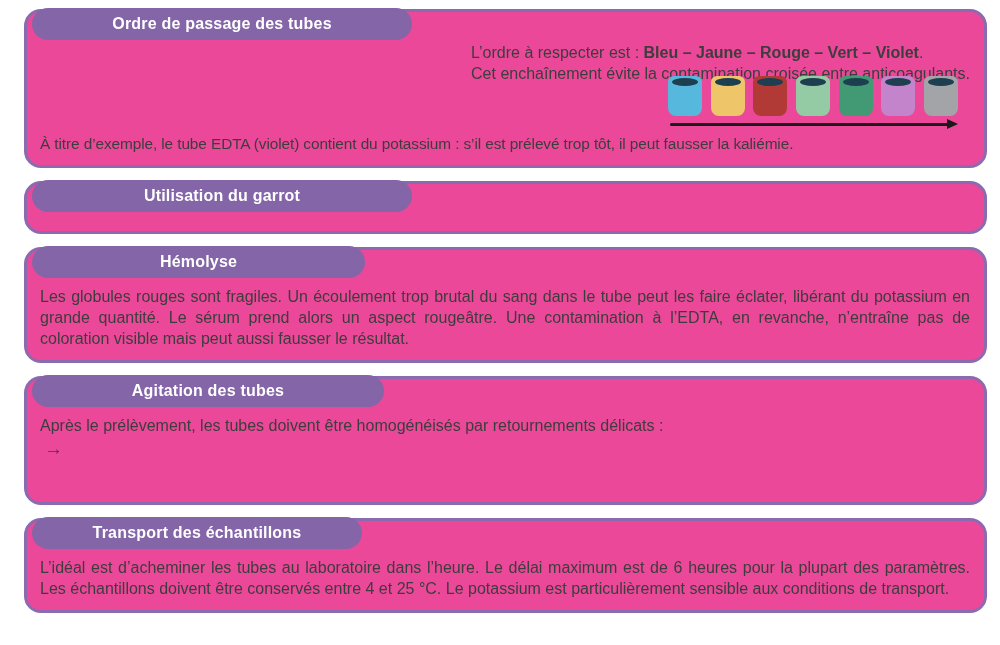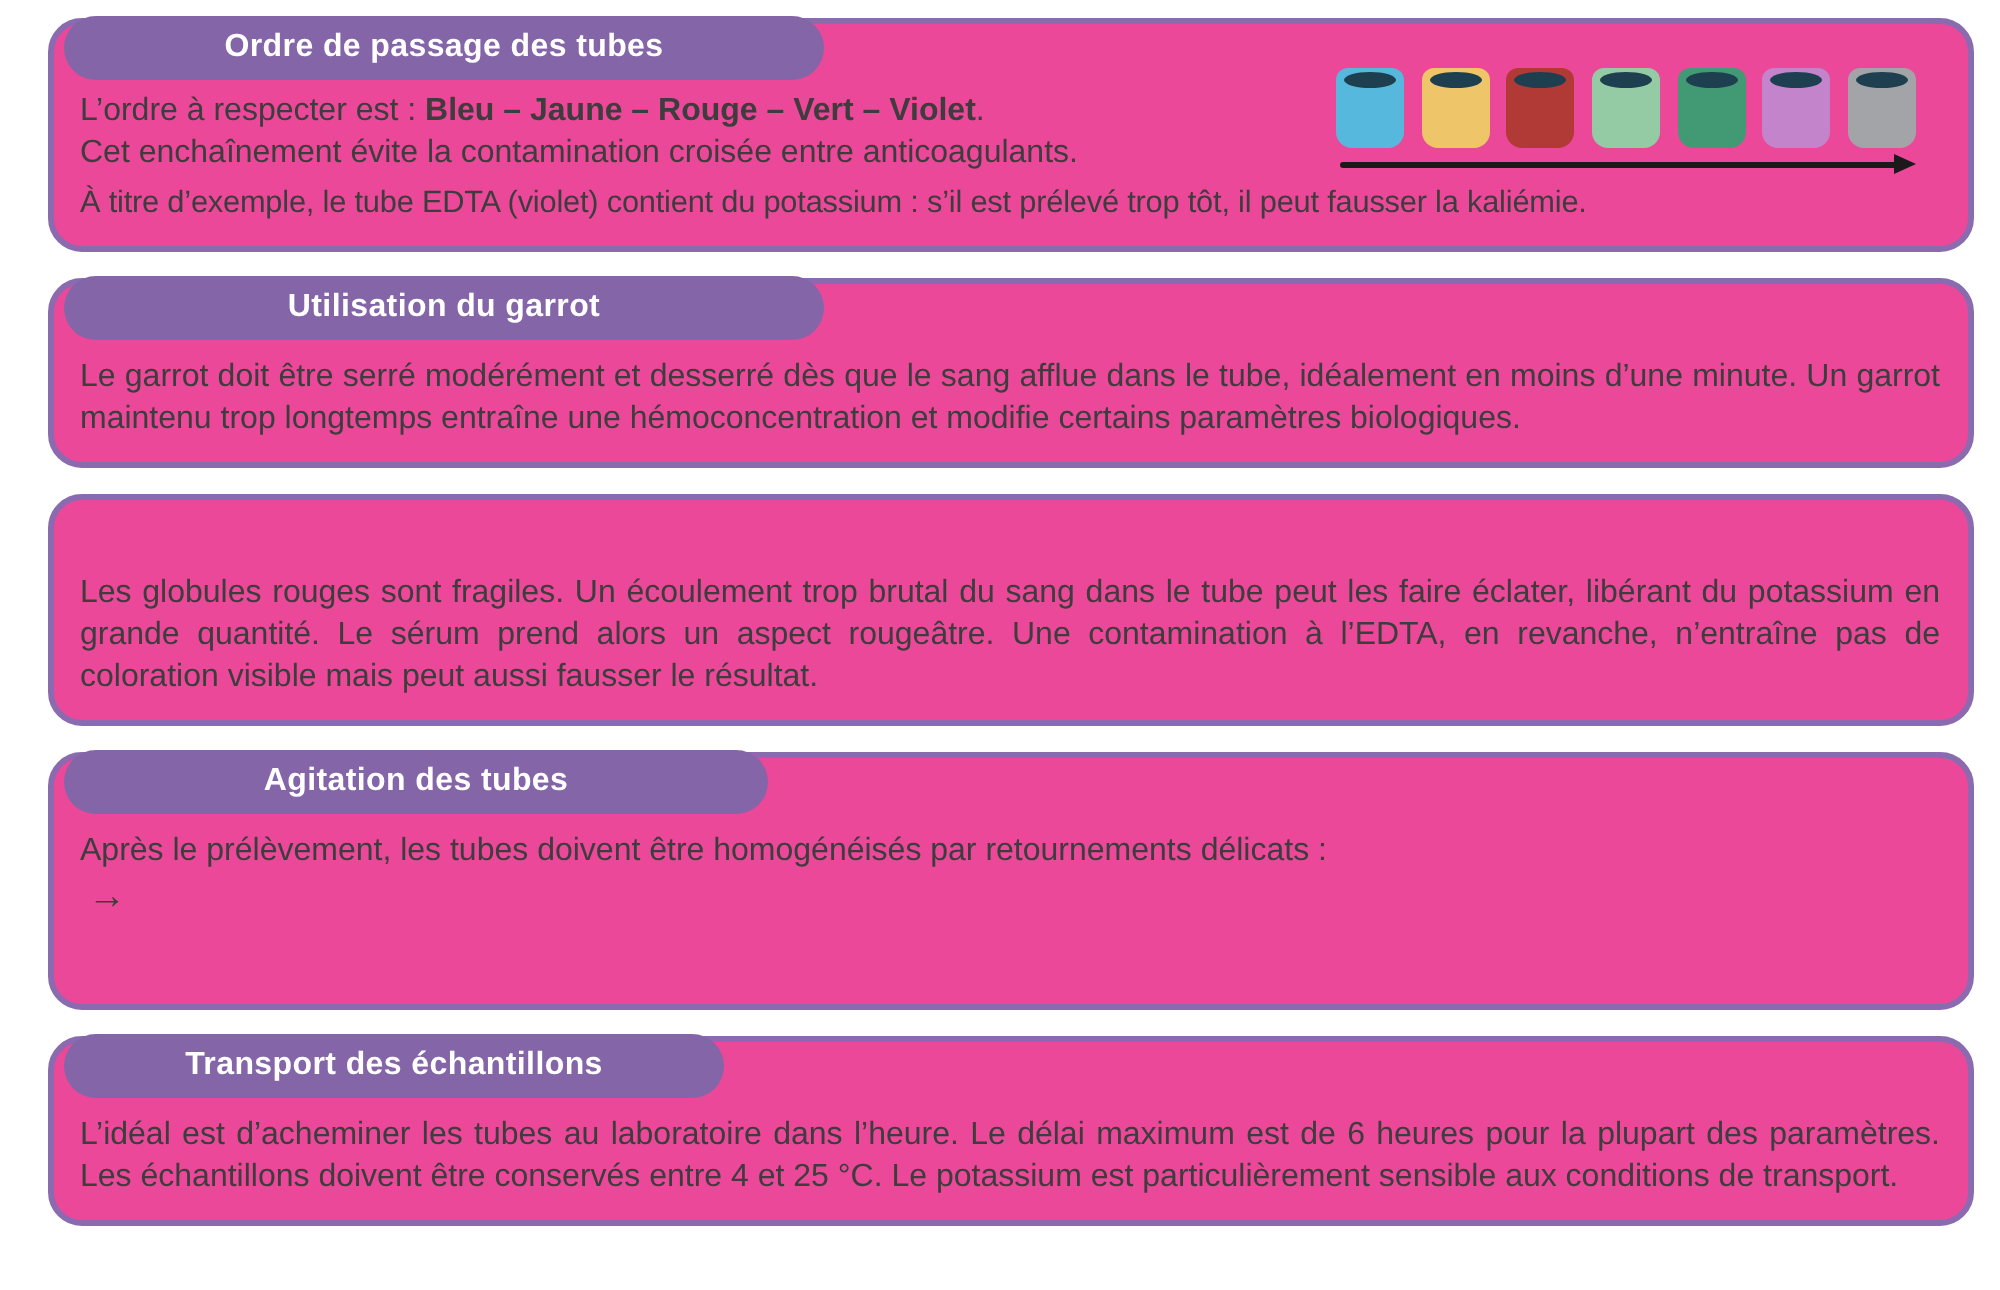--- a/index.html
+++ b/index.html
@@ -36,21 +36,21 @@
     letter-spacing:.2px;
     z-index:2;
   }
   .w1{width:380px;}
   .w2{width:380px;}
   .w3{width:333px;}
   .w4{width:352px;}
   .w5{width:330px;text-align:center;}
   p{margin:0;font-size:16px;line-height:21px;}
   .just{text-align:justify;}
-  .row{display:flex;align-items:center;}
+  .row{display:flex;align-items:flex-end;flex-direction:column;}
   .b1text{flex:1;min-width:0;}
   .tubes{width:290px;flex:0 0 auto;margin:-8px 12px 0 14px;}
   .tube-row{display:flex;justify-content:space-between;}
   .tube{
     position:relative;width:34px;height:40px;
     border-radius:6px 6px 8px 8px;
   }
   .tube .cap{
     position:absolute;top:2px;left:4px;right:4px;height:8px;
     border-radius:50%;
@@ -124,24 +124,26 @@
         </div>
       </div>
     </div>
     <p class="line3">À titre d’exemple, le tube EDTA (violet) contient du potassium : s’il est prélevé trop tôt, il peut fausser la kaliémie.</p>
   </section>
 
   <section class="box">
     <div class="pill w2">
       <span>Utilisation du garrot</span>
     </div>
-    <p class="just">Le garrot doit être serré modérément et desserré dès que le sang afflue dans le tube, idéalement en moins d’une minute. Un garrot maintenu trop longtemps entraîne une hémoconcentration et modifie certains paramètres biologiques.</p>
   </section>
 
   <section class="box">
+    <div class="pill w3">
+      <span>Hémolyse</span>
+    </div>
     <p class="just">Les globules rouges sont fragiles. Un écoulement trop brutal du sang dans le tube peut les faire éclater, libérant du potassium en grande quantité. Le sérum prend alors un aspect rougeâtre. Une contamination à l’EDTA, en revanche, n’entraîne pas de coloration visible mais peut aussi fausser le résultat.</p>
   </section>
 
   <section class="box roomy">
     <div class="pill w4">
       <span>Agitation des tubes</span>
     </div>
     <p>Après le prélèvement, les tubes doivent être homogénéisés par retournements délicats :</p>
     <div class="bullet">
       <span class="glyph">→</span>

